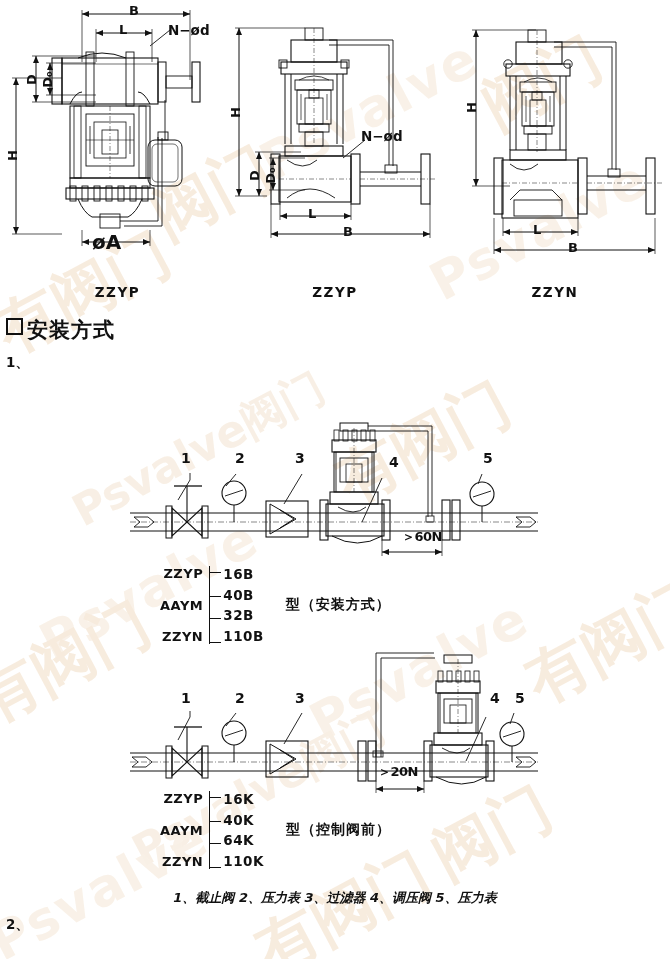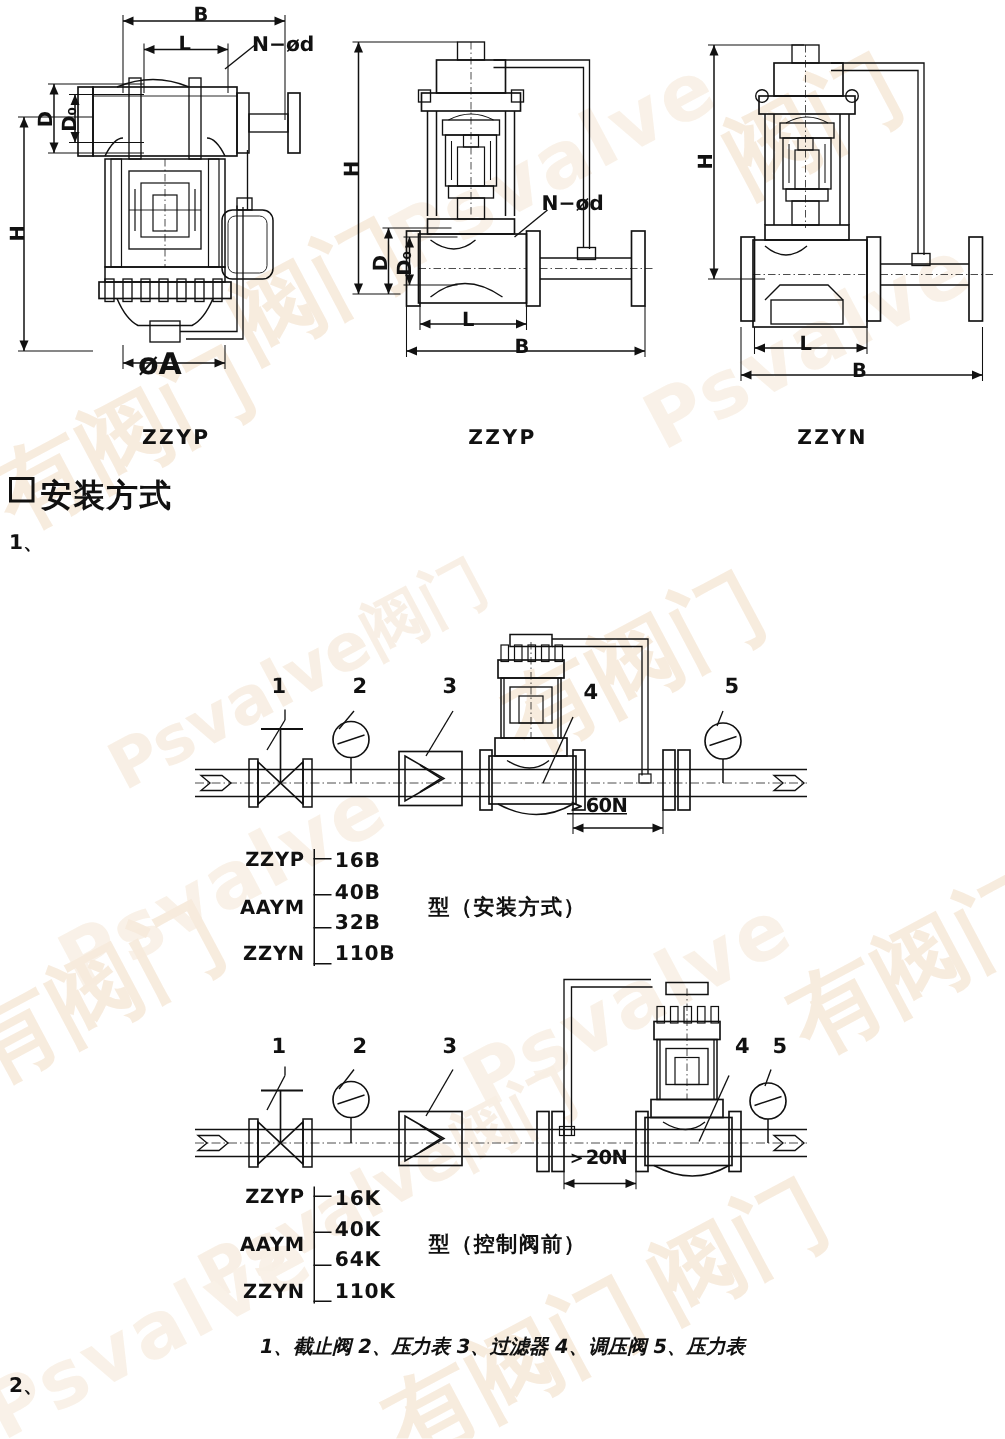--- a/index.html
+++ b/index.html
@@ -444,21 +444,21 @@
         <line x1="154" y1="86" x2="172" y2="56" stroke-width=".9"></line>
         <line x1="232" y1="104" x2="252" y2="60" stroke-width=".9"></line>
         <line x1="348" y1="66" x2="352" y2="56" stroke-width=".9"></line>
       </g>
     </svg>
     <div style="position:absolute;left:51px;top:32px;font-size:14px;font-weight:700;" class="lbl">1</div>
     <div style="position:absolute;left:105px;top:32px;font-size:14px;font-weight:700;" class="lbl">2</div>
     <div style="position:absolute;left:165px;top:32px;font-size:14px;font-weight:700;" class="lbl">3</div>
     <div style="position:absolute;left:259px;top:36px;font-size:14px;font-weight:700;" class="lbl">4</div>
     <div style="position:absolute;left:353px;top:32px;font-size:14px;font-weight:700;" class="lbl">5</div>
-    <div style="position:absolute;left:248px;top:110px;font-size:13px;font-weight:700;letter-spacing:-.5px;text-decoration:underline;" class="lbl">＞60N</div>
+    <div style="position:absolute;left:272px;top:110px;font-size:13px;font-weight:700;letter-spacing:-.5px;" class="lbl">＞60N</div>
   </div>
 
   <div class="models" style="left:160px;top:566px;">
     <div class="grid">
       <div class="mleft">
         <div>ZZYP</div>
         <div>AAYM</div>
         <div>ZZYN</div>
       </div>
       <div class="brace" style="margin-left:6px;">

